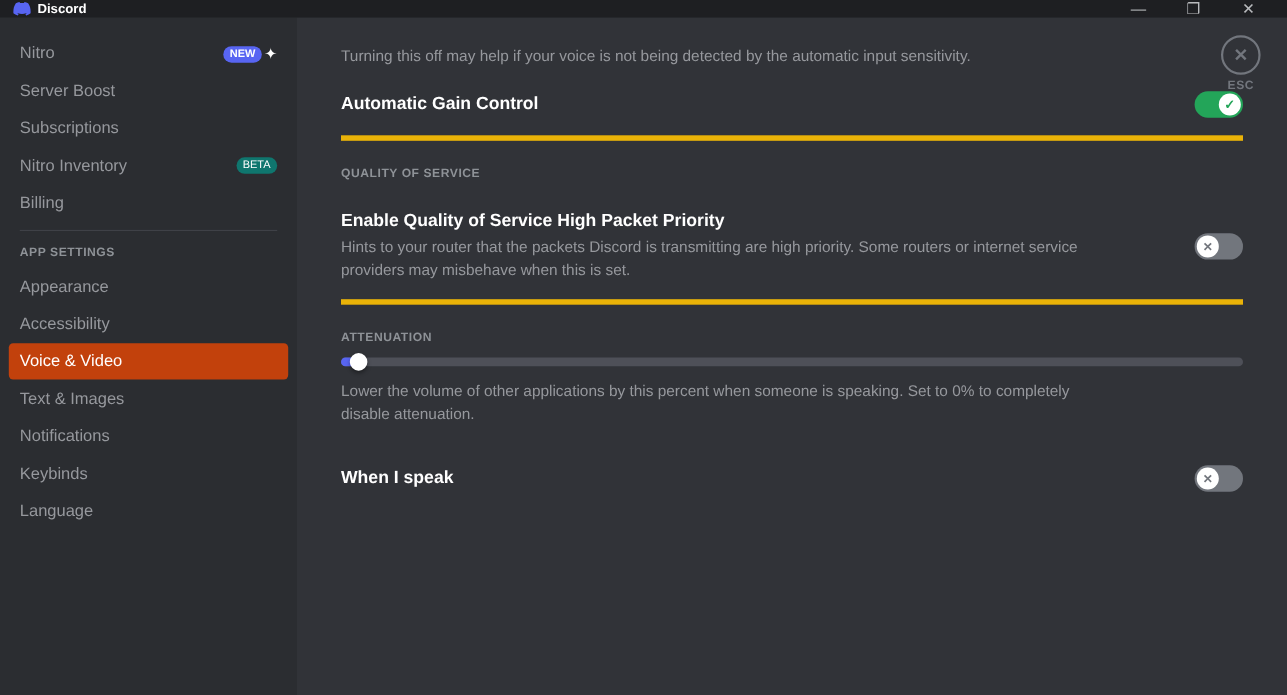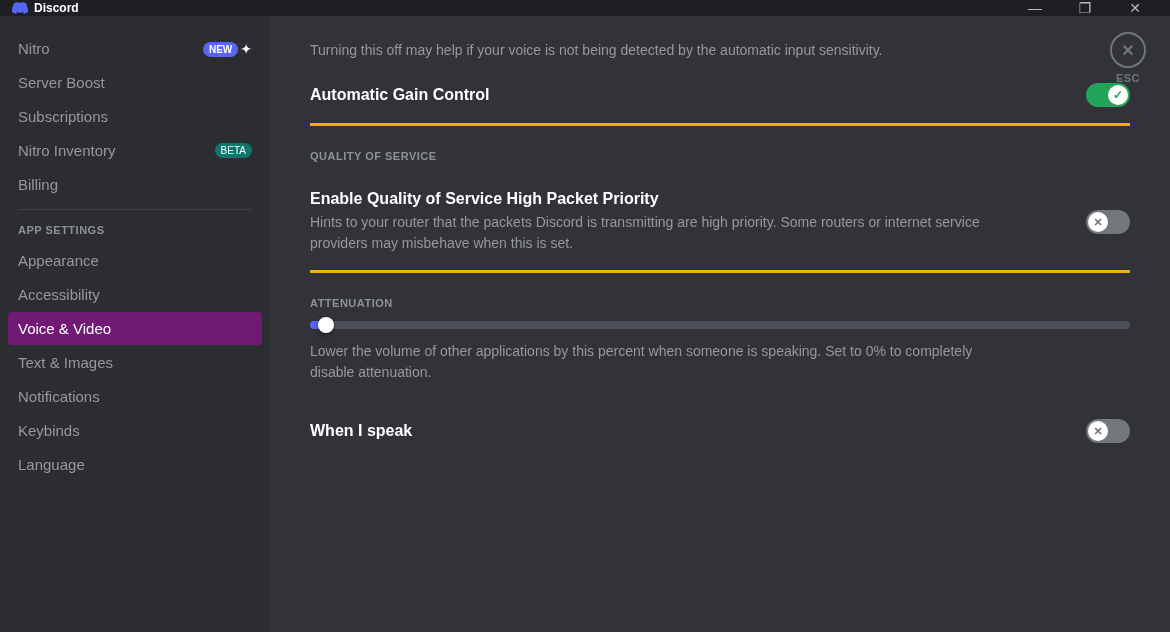--- a/index.html
+++ b/index.html
@@ -87,21 +87,21 @@
       align-items: center;
       justify-content: space-between;
       padding: 8px 10px;
       border-radius: 4px;
       cursor: pointer;
       font-size: 15px;
       color: #96989d;
       margin-bottom: 1px;
     }
     .sidebar-item.active {
-      background: #701a75;
+      background: #c2410c;
       color: #ffffff;
     }
 
     .sidebar-item-text {
       flex: 1;
     }
 
     .badge-new {
       background: #5865f2;
       color: #fff;
@@ -173,21 +173,21 @@
       font-weight: 600;
       letter-spacing: 0.5px;
     }
 
     
     .setting-row {
       display: flex;
       align-items: center;
       justify-content: space-between;
       padding: 16px 0;
-      border-bottom: 3px solid #eab308;
+      border-bottom: 5px solid #eab308;
     }
     .setting-row:last-child { border-bottom: none; }
 
     .setting-label {
       font-size: 16px;
       font-weight: 600;
       color: #fff;
     }
 
     .setting-description {

